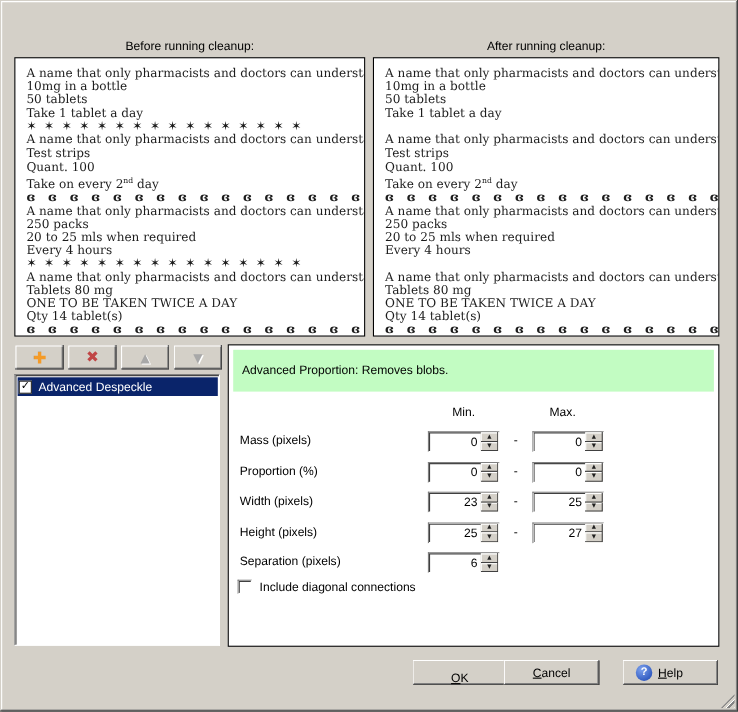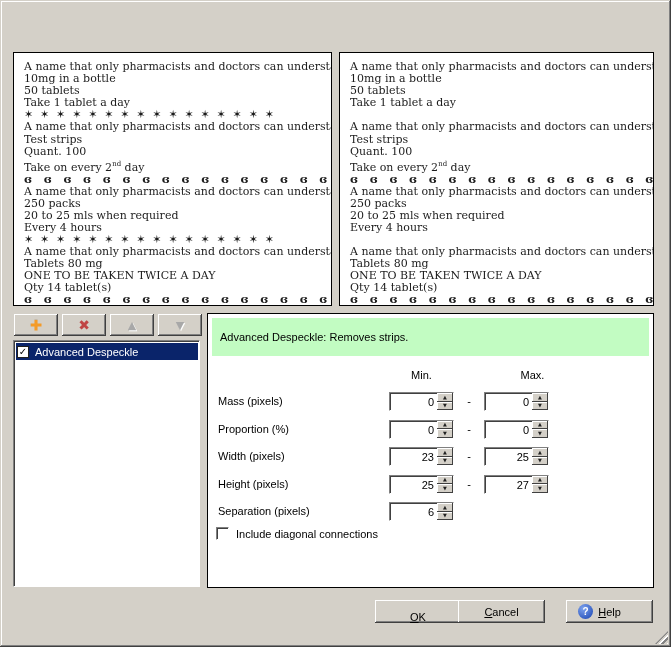--- a/index.html
+++ b/index.html
@@ -74,21 +74,21 @@
   
   .settings{
     position:absolute;left:207px;top:313px;width:447px;height:275px;background:#fff;border:1px solid #000;
   }
   .desc-box{
     position:absolute;left:4px;top:4px;right:4px;height:38px;background:#c2fcc2;
     display:flex;align-items:center;padding-left:8px;font-size:11px;
   }
   .col-hdr{position:absolute;top:55px;width:65px;text-align:center;font-size:11px;}
   .col-hdr.min{left:181px;}
-  .col-hdr.max{left:292px;}
+  .col-hdr.max{left:271px;}
   .srow{position:absolute;left:0;width:100%;height:20px;}
   .srow .rlabel{position:absolute;left:10px;top:3px;}
   .numfield{
     position:absolute;top:0;width:65px;height:19px;background:#fff;
     border:1px solid;border-color:#808080 #fff #fff #808080;
     box-shadow:inset 1px 1px 0 #404040;
     display:flex;align-items:stretch;
   }
   .numfield.minf{left:181px;}
   .numfield.maxf{left:276px;}
@@ -126,20 +126,22 @@
     clip-path:polygon(100% 0,100% 100%,0 100%);
   }
   u{text-decoration:underline;}
 </style>
 </head>
 <body>
 
 <div class="window">
 
 
+  <div class="pane-label before">Before running cleanup:</div>
+  <div class="pane-label after">After running cleanup:</div>
 
   <div class="panel before" id="before-panel">
       <div class="line"><span>A name that only pharmacists and doctors can understand</span></div>
       <div class="line"><span>10mg in a bottle</span></div>
       <div class="line"><span>50 tablets</span></div>
       <div class="line"><span>Take 1 tablet a day</span></div>
       <div class="line stars"><span>✶ ✶ ✶ ✶ ✶ ✶ ✶ ✶ ✶ ✶ ✶ ✶ ✶ ✶ ✶ ✶</span></div>
       <div class="line"><span>A name that only pharmacists and doctors can understand</span></div>
       <div class="line"><span>Test strips</span></div>
       <div class="line"><span>Quant. 100</span></div>
@@ -193,21 +195,21 @@
   </div>
 
   <div class="listbox" id="filter-list">
       <div class="list-item selected">
         <span class="chk">✓</span>
         <span>Advanced Despeckle</span>
       </div>
     </div>
 
   <div class="settings">
-    <div class="desc-box">Advanced Despeckle: Removes strips.</div>
+    <div class="desc-box">Advanced Proportion: Removes blobs.</div>
     <div class="col-hdr min">Min.</div>
     <div class="col-hdr max">Max.</div>
     <div id="settings-rows">
         <div class="srow" style="top: 78px;">
           <span class="rlabel">Mass (pixels)</span>
           <div class="numfield minf">
             <div class="numval">0</div>
             <div class="spin">
               <div class="spinbtn">▲</div>
               <div class="spinbtn">▼</div>

